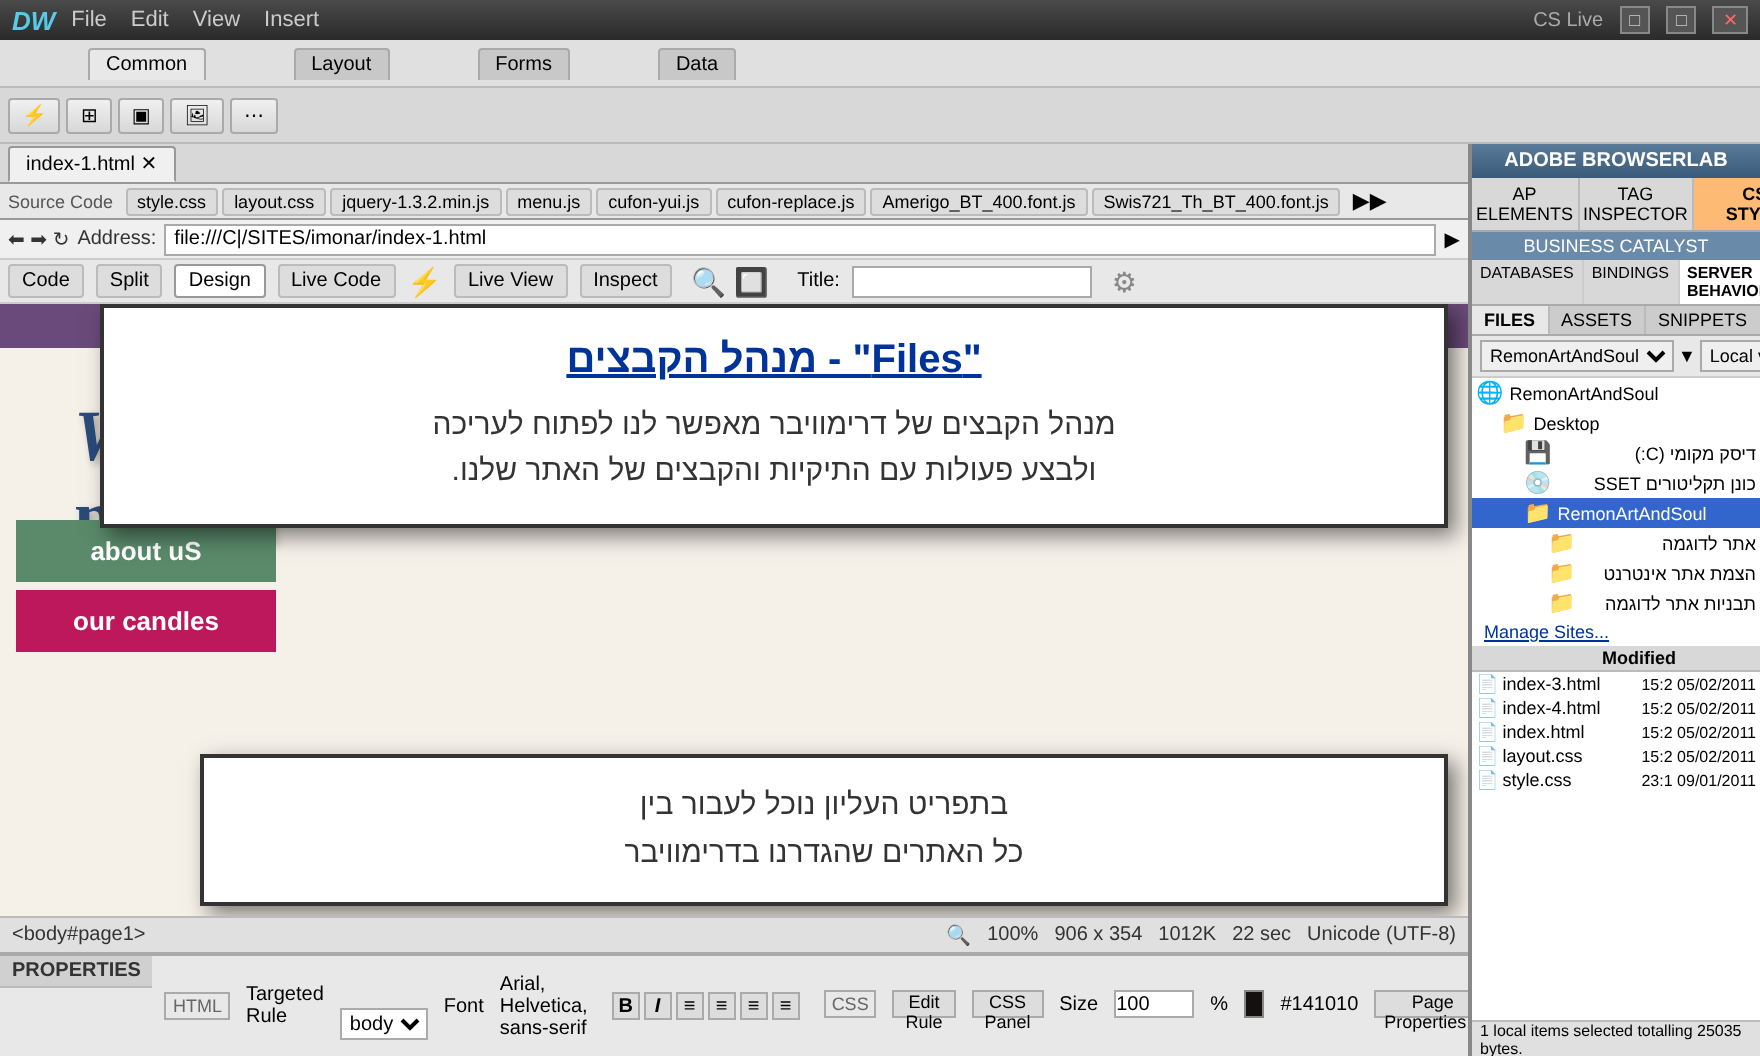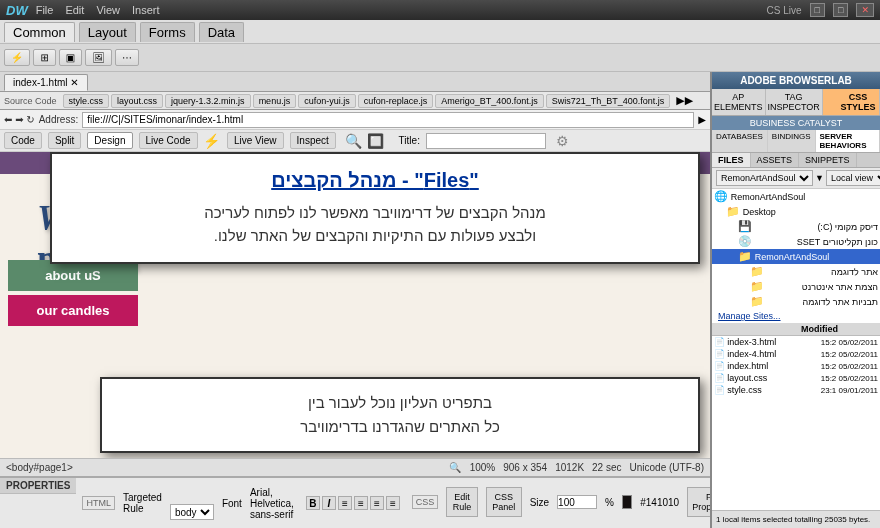--- a/index.html
+++ b/index.html
@@ -57,23 +57,24 @@
       padding: 0 4px;
       border-bottom: 1px solid #bbb;
       flex-shrink: 0;
       gap: 4px;
     }
     .toolbar-tab {
       background: #c8c8c8;
       border: 1px solid #aaa;
       border-bottom: none;
       padding: 2px 8px;
-      font-size: 13px;
+      font-size: 10px;
       cursor: pointer;
       border-radius: 2px 2px 0 0;
+      margin-left: 40px;
     }
     .toolbar-tab.active { background: #e8e8e8; }
 
     
     .insert-bar {
       background: #d8d8d8;
       height: 28px;
       display: flex;
       align-items: center;
       padding: 0 4px;
@@ -398,38 +399,38 @@
       font-size: 10px;
       border: 1px solid #aaa;
     }
     .props-color-box {
       width: 16px;
       height: 14px;
       background: #141010;
       border: 1px solid #888;
     }
     .props-btn {
-      height: 30px;
+      height: 14px;
       font-size: 9px;
       border: 1px solid #aaa;
       background: #ddd;
       cursor: pointer;
       padding: 0 4px;
     }
     .props-row2 {
       display: flex;
       align-items: center;
       padding: 0 6px 2px;
       gap: 8px;
       font-size: 10px;
     }
 
     
     .right-panel {
-      width: 170px;
+      width: 146px;
       background: #c8c8c8;
       display: flex;
       flex-direction: column;
       border-left: 2px solid #888;
     }
     .right-panel-header {
       background: linear-gradient(to bottom, #5a7a9a, #3a5a7a);
       color: white;
       font-size: 10px;
       padding: 3px 6px;

